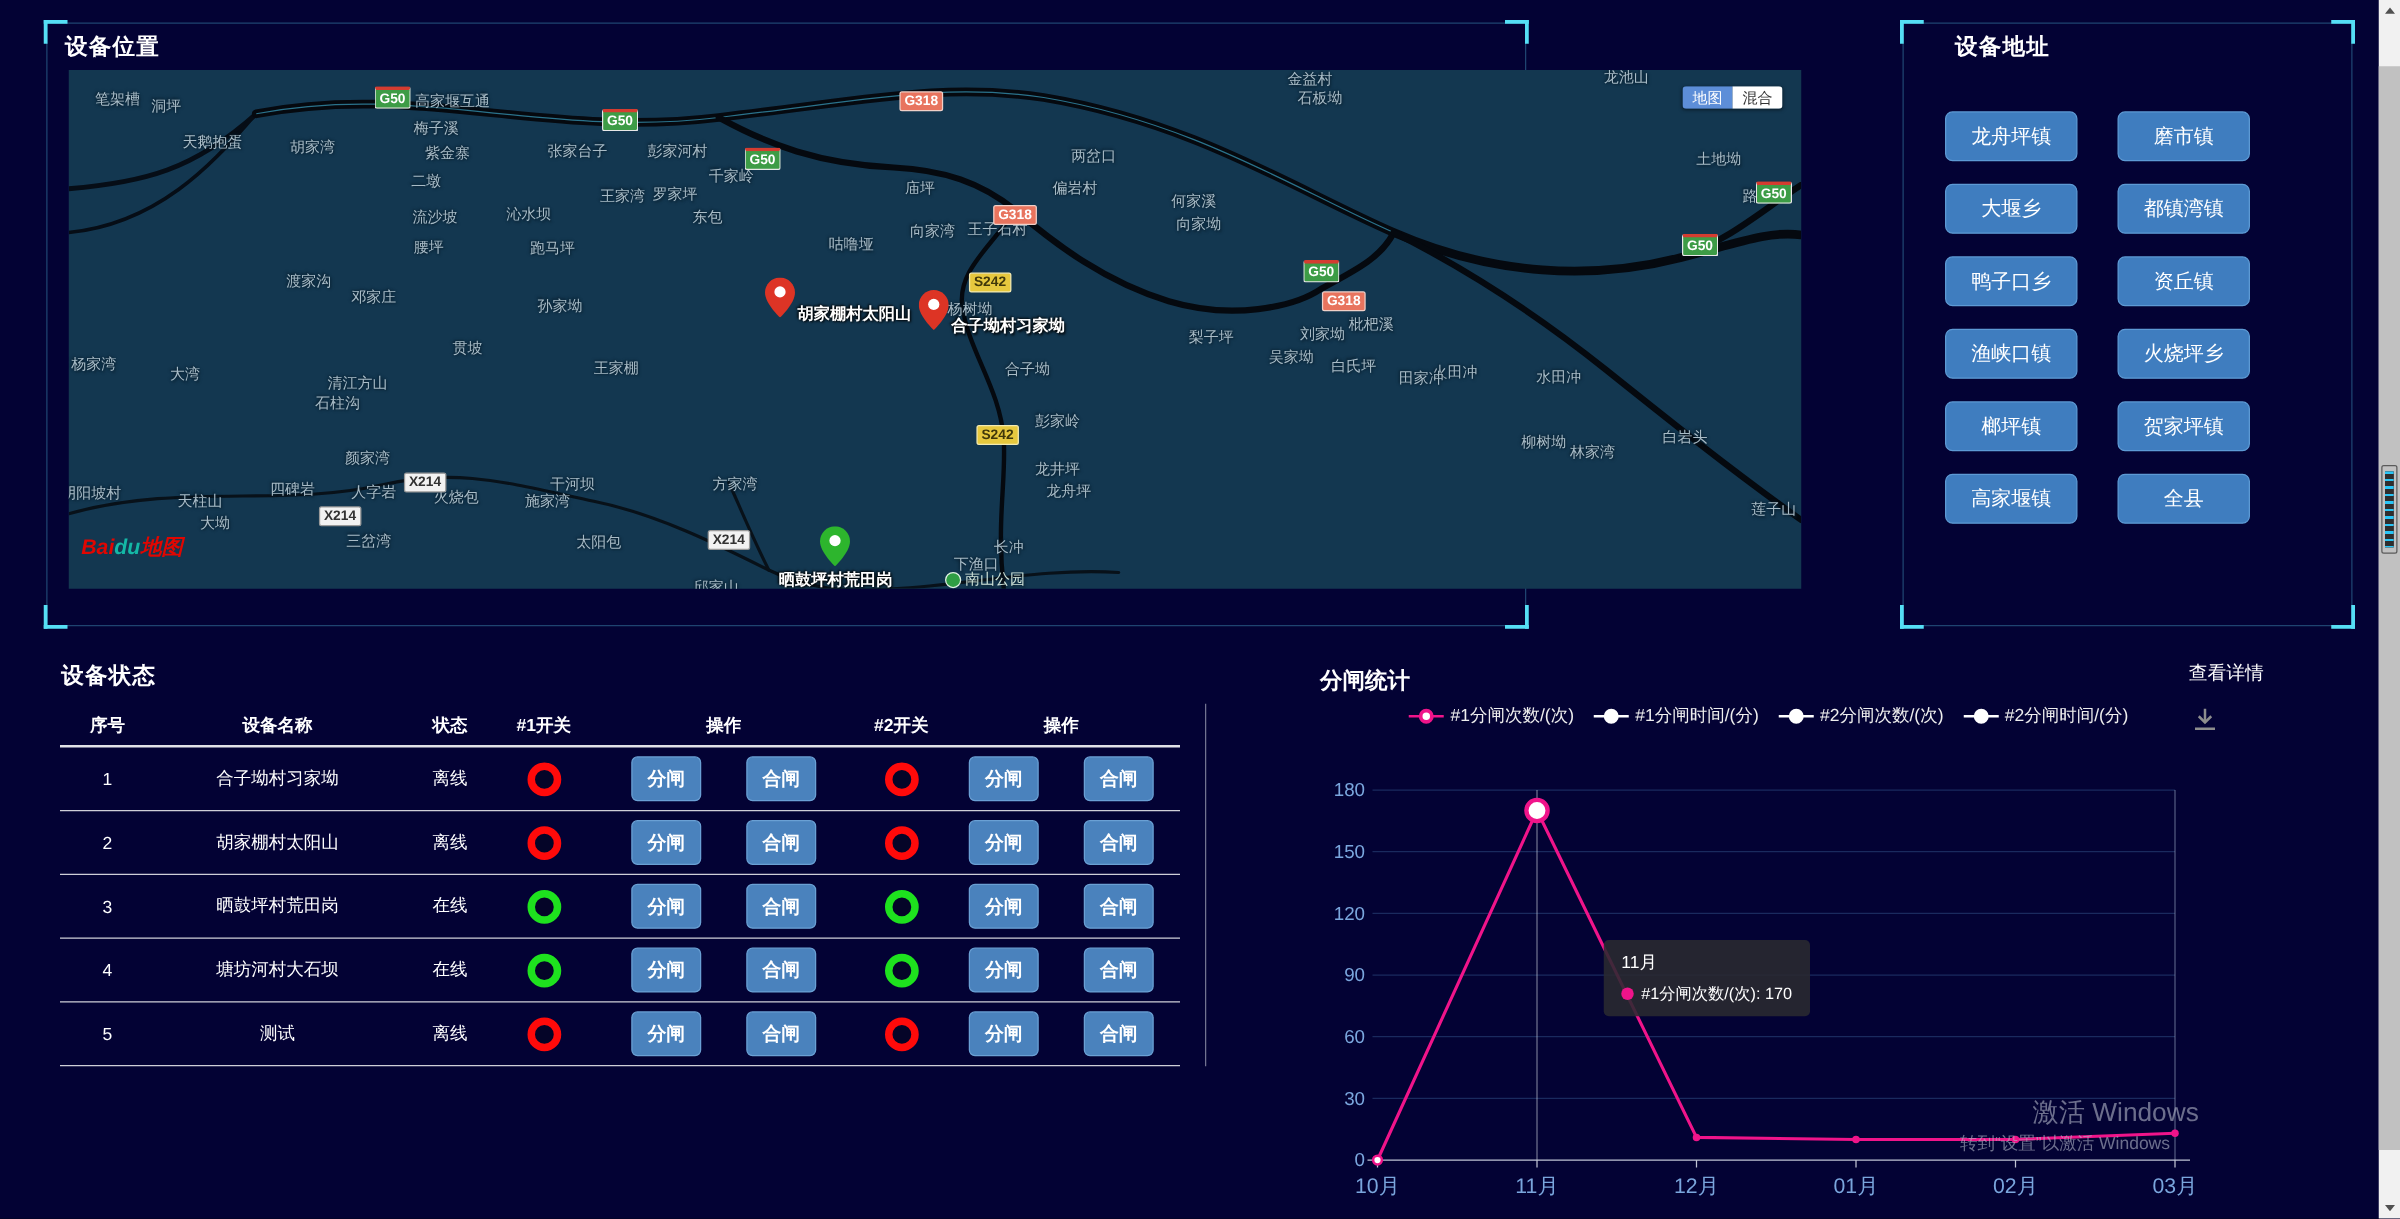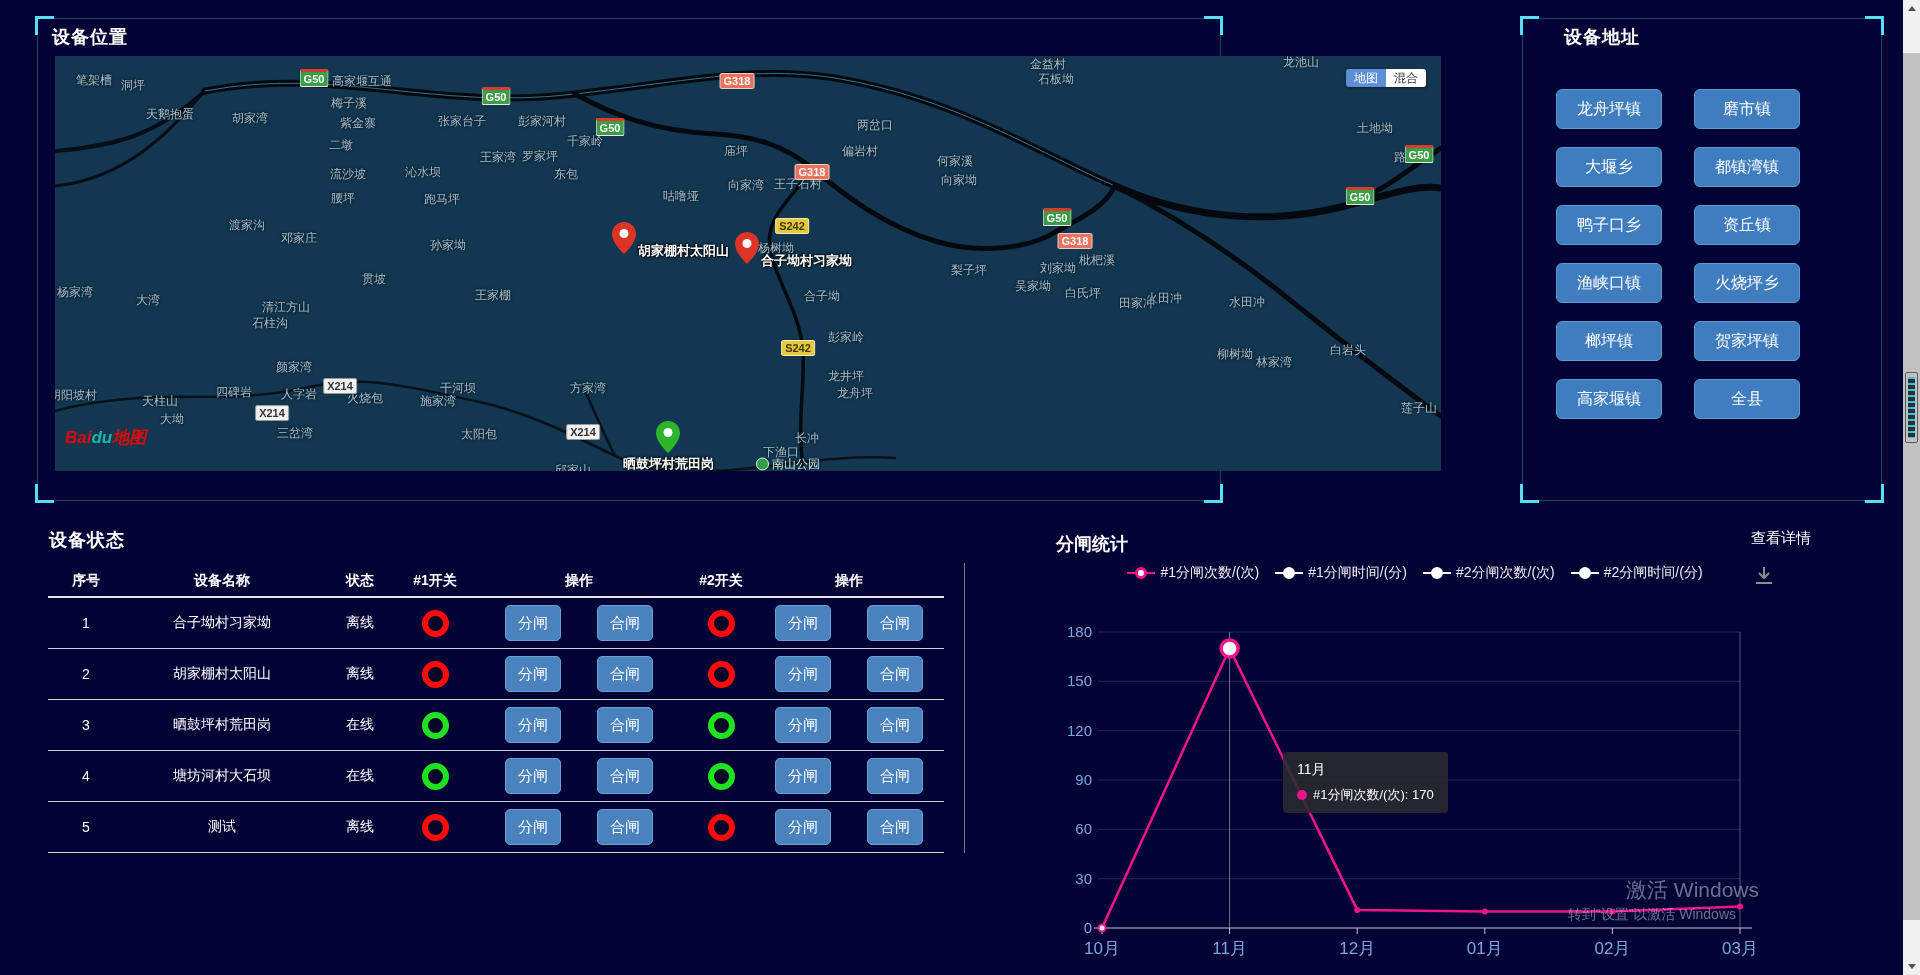--- a/index.html
+++ b/index.html
@@ -43,21 +43,21 @@
              column-gap:32px;row-gap:18px;}
   .addr-btn{height:38px;background:#3f7dbf;border:1px solid #5d9ad4;border-radius:6px;color:#fff;
             font-size:16px;display:flex;align-items:center;justify-content:center;cursor:pointer;}
   
   .tbl{position:absolute;left:48px;top:566px;width:896px;color:#fff;font-size:14px;}
   .tbl-header{display:grid;grid-template-columns:76px 196px 80px 70px 218px 66px 190px;height:30px;
               align-items:center;font-weight:bold;border-bottom:2px solid #e2e2e8;}
   .tbl-row{display:grid;grid-template-columns:76px 196px 80px 70px 218px 66px 190px;height:50px;
            align-items:center;border-bottom:1px solid #cfcfd8;}
   .tc{text-align:center;}
-  .opcell{display:flex;justify-content:center;gap:36px;}
+  .opcell{display:flex;justify-content:center;gap:36px;font-weight:bold;}
   .opbtn{width:54px;height:34px;background:#4a82bd;border:1px solid #6aa0d4;border-radius:5px;color:#fff;
          font-size:15px;display:flex;align-items:center;justify-content:center;cursor:pointer;}
   .ringwrap{display:flex;justify-content:center;}
   .ring{width:15px;height:15px;border-radius:50%;background:#050528;box-sizing:content-box;}
   .vdivider{position:absolute;left:964px;top:563px;width:1px;height:290px;background:rgba(205,210,220,.55);}
   
   .chart-title{position:absolute;left:1056px;top:532px;color:#fff;font-size:18px;font-weight:bold;}
   .detail-link{position:absolute;left:1751px;top:529px;color:#fff;font-size:15px;cursor:pointer;}
   .dl-icon{position:absolute;left:1753px;top:564px;cursor:pointer;}
   .legend{position:absolute;left:1090px;top:564px;width:650px;display:flex;justify-content:center;

